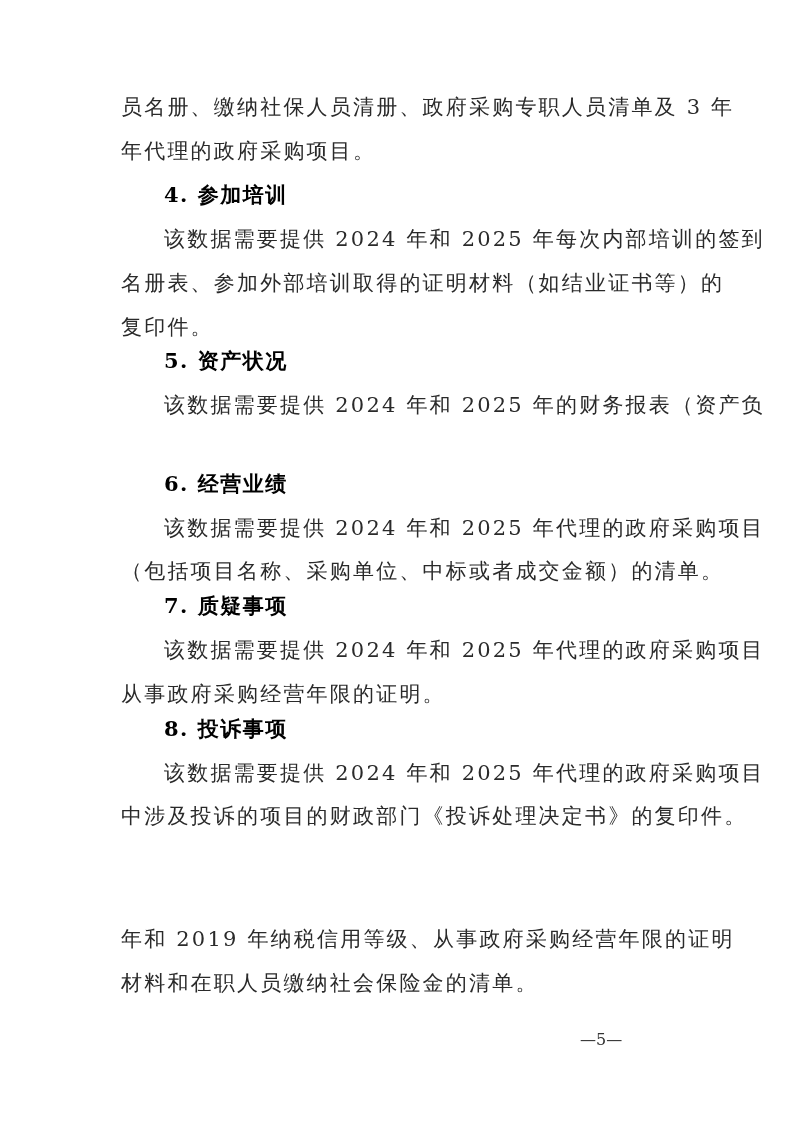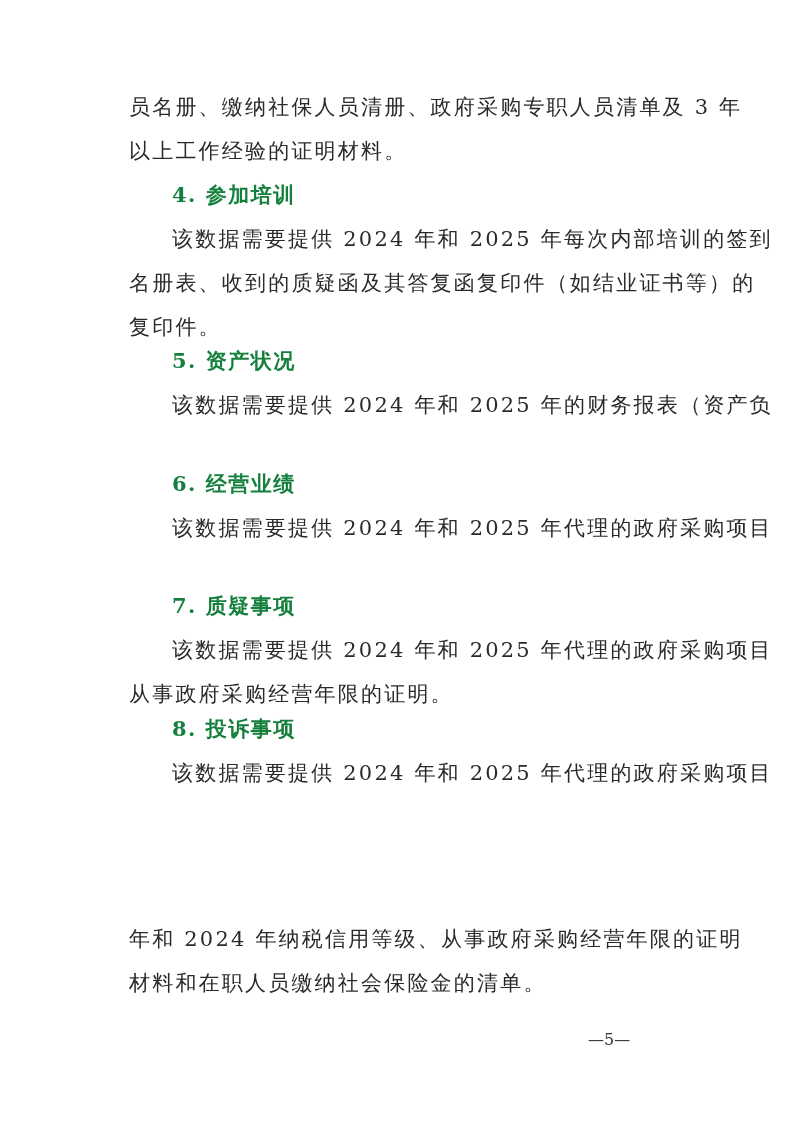--- a/index.html
+++ b/index.html
@@ -1,46 +1,48 @@
 <!DOCTYPE html>
 <html><head>
 <meta charset="utf-8">
 <style>
   html, body { margin: 0; padding: 0; background: #ffffff; }
   body { width: 793px; height: 1123px; position: relative; overflow: hidden;
          font-family: "DejaVu Serif", "Liberation Serif", serif; color: #2a2a2a; }
-  .page { position: absolute; left: 8px; top: 0; width: 771px; height: 1123px; }
+  .page { position: absolute; left: 0; top: 0; width: 771px; height: 1123px; }
   .line { position: absolute; left: 121px; width: 560px; font-size: 21px; line-height: 28px;
           white-space: nowrap; letter-spacing: 2.2px; }
   .indent { left: 164px; }
-  .heading { font-weight: bold; letter-spacing: 1.5px; color: #15803d; }
+  .heading { font-weight: bold; letter-spacing: 1.5px; color: #000000; }
   .pagenum { position: absolute; left: 580px; top: 1030px; font-size: 16px; color: #333; }
 </style>
 </head>
 <body>
 
 <div class="page">
   <div class="line" style="top:93px">员名册、缴纳社保人员清册、政府采购专职人员清单及 3 年</div>
-  <div class="line" style="top:137px">以上工作经验的证明材料。</div>
+  <div class="line" style="top:137px">年代理的政府采购项目。</div>
 
   <div class="line indent heading" style="top:181px">4. 参加培训</div>
   <div class="line indent" style="top:225px">该数据需要提供 2024 年和 2025 年每次内部培训的签到</div>
-  <div class="line" style="top:269px">名册表、收到的质疑函及其答复函复印件（如结业证书等）的</div>
+  <div class="line" style="top:269px">名册表、参加外部培训取得的证明材料（如结业证书等）的</div>
   <div class="line" style="top:313px">复印件。</div>
 
   <div class="line indent heading" style="top:347px">5. 资产状况</div>
   <div class="line indent" style="top:391px">该数据需要提供 2024 年和 2025 年的财务报表（资产负</div>
 
   <div class="line indent heading" style="top:470px">6. 经营业绩</div>
   <div class="line indent" style="top:514px">该数据需要提供 2024 年和 2025 年代理的政府采购项目</div>
+  <div class="line" style="top:557px">（包括项目名称、采购单位、中标或者成交金额）的清单。</div>
 
   <div class="line indent heading" style="top:592px">7. 质疑事项</div>
   <div class="line indent" style="top:636px">该数据需要提供 2024 年和 2025 年代理的政府采购项目</div>
   <div class="line" style="top:680px">从事政府采购经营年限的证明。</div>
 
   <div class="line indent heading" style="top:715px">8. 投诉事项</div>
   <div class="line indent" style="top:759px">该数据需要提供 2024 年和 2025 年代理的政府采购项目</div>
+  <div class="line" style="top:802px">中涉及投诉的项目的财政部门《投诉处理决定书》的复印件。</div>
 
-  <div class="line" style="top:925px">年和 2024 年纳税信用等级、从事政府采购经营年限的证明</div>
+  <div class="line" style="top:925px">年和 2019 年纳税信用等级、从事政府采购经营年限的证明</div>
   <div class="line" style="top:969px">材料和在职人员缴纳社会保险金的清单。</div>
 
   <div class="pagenum">—5—</div>
 </div>
 
 </body></html>

